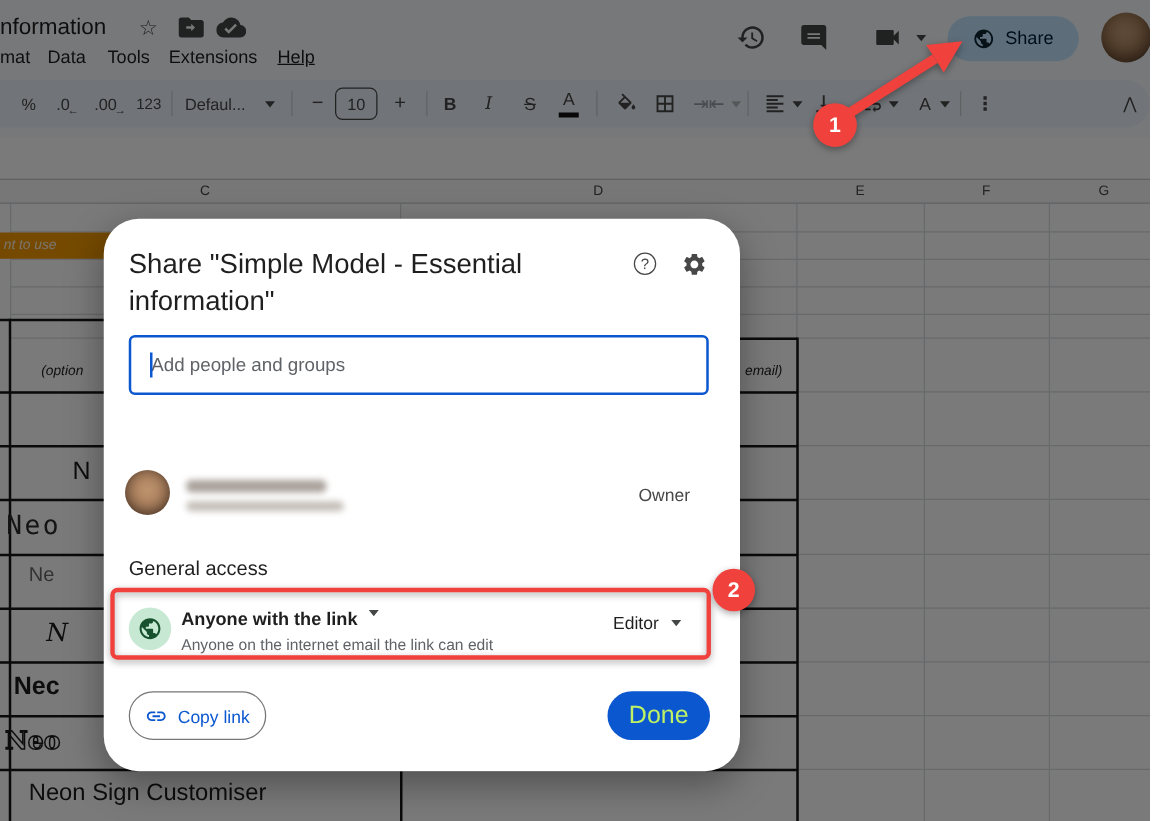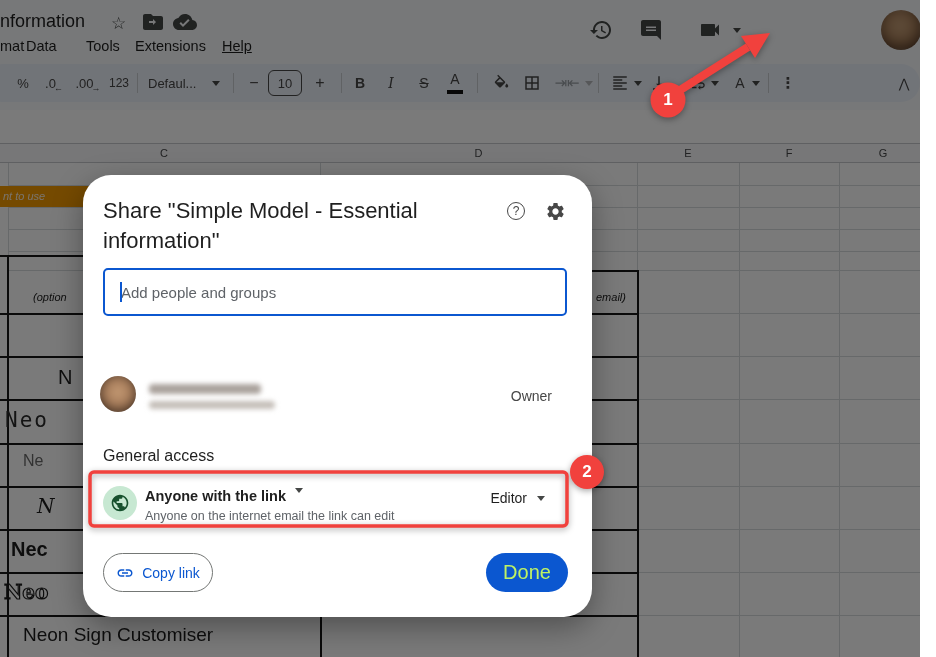--- a/index.html
+++ b/index.html
@@ -96,21 +96,21 @@
           <path d="M20 6h-8l-2-2H4c-1.1 0-1.99.9-1.99 2L2 18c0 1.1.9 2 2 2h16c1.1 0 2-.9 2-2V8c0-1.1-.9-2-2-2zm-8 9.01V13H8v-2h4V9.01L15.01 12 12 15.01z"></path>
         </svg>
     </div>
     <div class="chrome-ic" style="left:173px; top:10px;">
       <svg viewBox="0 0 24 24">
           <path d="M19.35 10.04C18.67 6.59 15.64 4 12 4 9.11 4 6.6 5.64 5.35 8.04 2.34 8.36 0 10.91 0 14c0 3.31 2.69 6 6 6h13c2.76 0 5-2.24 5-5 0-2.64-2.05-4.78-4.65-4.96zM10 17l-3.5-3.5 1.41-1.41L10 14.17 15.18 9l1.41 1.41L10 17z"></path>
         </svg>
     </div>
 
     <div class="menu-item" style="left:0px;">mat</div>
-    <div class="menu-item" style="left:26px;">Data</div>
+    <div class="menu-item" style="left:38px;">Data</div>
     <div class="menu-item" style="left:86px;">Tools</div>
     <div class="menu-item" style="left:135px;">Extensions</div>
     <div class="menu-item" style="left:222px;text-decoration:underline;">Help</div>
 
     <div class="chrome-ic" style="left:589px;">
       <svg viewBox="0 0 24 24">
           <path d="M13 3c-4.97 0-9 4.03-9 9H1l3.89 3.89.07.14L9 12H6c0-3.87 3.13-7 7-7s7 3.13 7 7-3.13 7-7 7c-1.93 0-3.68-.79-4.94-2.06l-1.42 1.42C8.27 19.99 10.51 21 13 21c4.97 0 9-4.03 9-9s-4.03-9-9-9zm-1 5v5l4.28 2.54.72-1.21-3.5-2.08V8H12z"></path>
         </svg>
     </div>
     <div class="chrome-ic" style="left:639px;">
@@ -118,20 +118,26 @@
           <path d="M21.99 4c0-1.1-.89-2-1.99-2H4c-1.1 0-2 .9-2 2v12c0 1.1.9 2 2 2h14l4 4-.01-18zM17 13H7v-1.5h10V13zm0-3H7V8.5h10V10z"></path>
         </svg>
     </div>
     <div class="chrome-ic" style="left:698px;">
       <svg viewBox="0 0 24 24">
           <path d="M17 10.5V7c0-.55-.45-1-1-1H4c-.55 0-1 .45-1 1v10c0 .55.45 1 1 1h12c.55 0 1-.45 1-1v-3.5l4 4v-11l-4 4z"></path>
         </svg>
     </div>
     <span class="dd abs" style="left:733px; top:28px;"></span>
 
+    <div class="share-pill">
+      <svg width="18" height="18" viewBox="0 0 24 24">
+          <path fill="#0f2434" d="M12 2C6.48 2 2 6.48 2 12s4.48 10 10 10 10-4.48 10-10S17.52 2 12 2zm-1 17.93c-3.95-.49-7-3.85-7-7.93 0-.62.08-1.21.21-1.79L9 15v1c0 1.1.9 2 2 2v1.93zm6.9-2.54c-.26-.81-1-1.39-1.9-1.39h-1v-3c0-.55-.45-1-1-1H8v-2h2c.55 0 1-.45 1-1V7h2c1.1 0 2-.9 2-2v-.41c2.93 1.19 5 4.06 5 7.41 0 2.08-.8 3.97-2.1 5.39z"></path>
+        </svg>
+      <span>Share</span>
+    </div>
     <div class="avatar-big">
         <div class="ph"></div>
       </div>
 
     <div class="toolbar"></div>
     <div class="ti" style="left:12px; width:22px;">%</div>
     <div class="ti" style="left:42px; width:26px;">
         <span>.0</span>
         <span class="tiny-arrow">←</span>
       </div>

